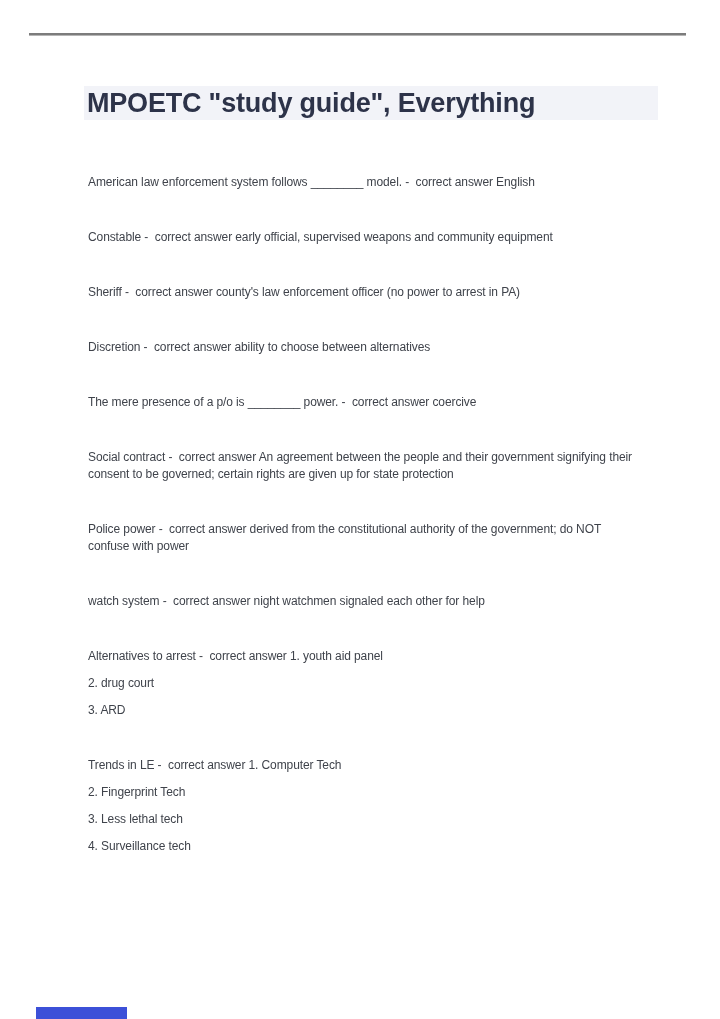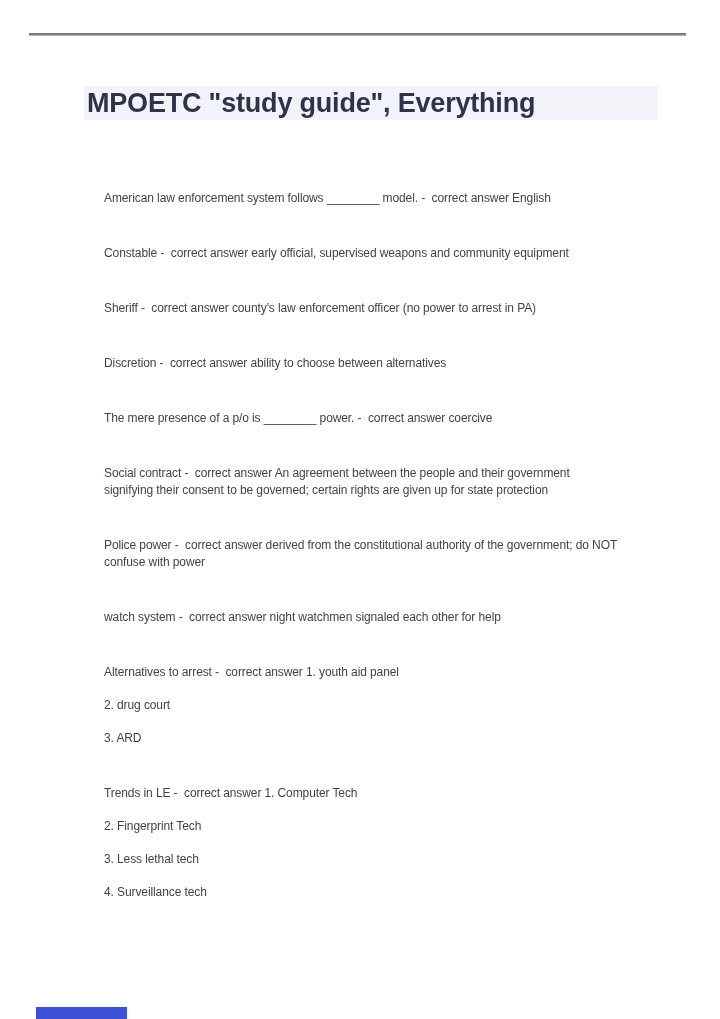--- a/index.html
+++ b/index.html
@@ -46,21 +46,21 @@
     left: 88px;
     top: 174px;
     width: 545px;
     color: #3f434b;
     font-size: 12px;
     line-height: 17px;
     letter-spacing: -0.1px;
     white-space: pre-wrap;
   }
   .qa { margin: 0 0 38px 0; }
-  .para { margin: 16px; }
+  .para { margin: 0; }
   .para + .para { margin-top: 10px; }
   .blue-fragment {
     position: absolute;
     left: 36px;
     bottom: 0;
     width: 91px;
     height: 12px;
   }
 </style>
 </head>

